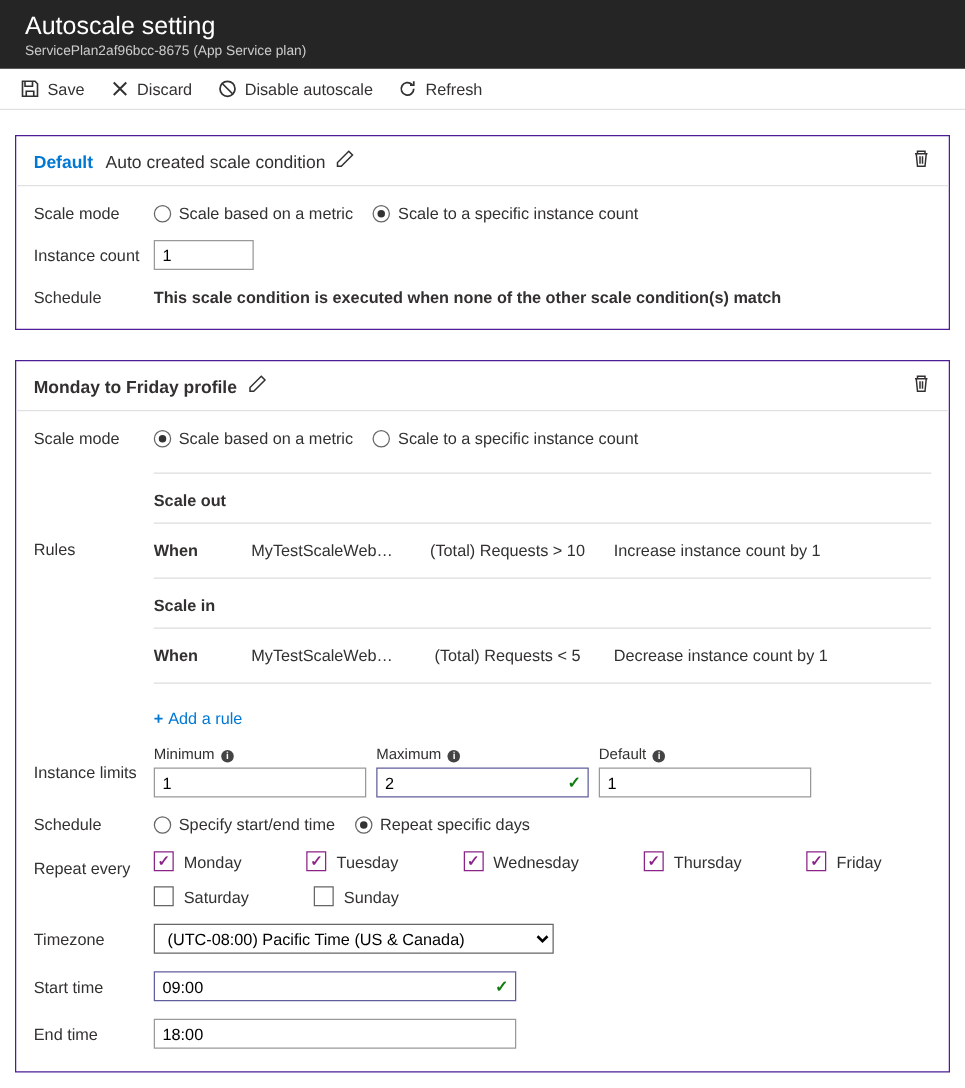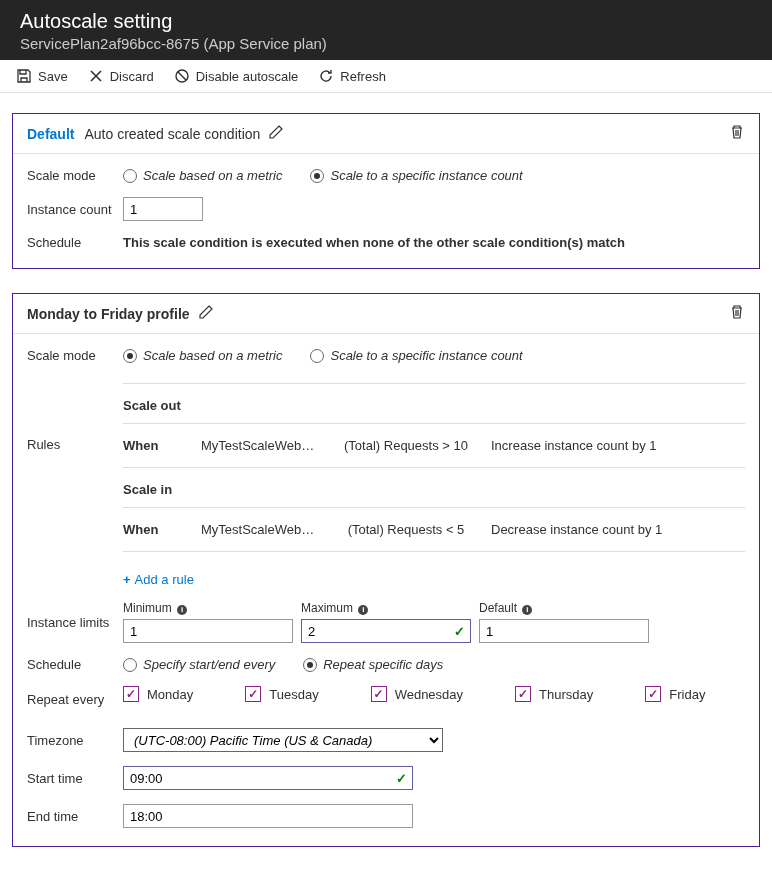--- a/index.html
+++ b/index.html
@@ -1,42 +1,42 @@
 <!DOCTYPE html>
 <html><head>
 <meta charset="utf-8">
 <style>
   * { box-sizing: border-box; margin: 0; padding: 0; }
   body { font-family: "Segoe UI", Arial, sans-serif; font-size: 13px; color: #323130; background: #fff; }
   .header { background: #252525; color: #fff; padding: 10px 20px 8px; }
   .header-title { font-size: 20px; font-weight: 300; }
-  .header-sub { font-size: 15px; color: #ccc; margin-top: 2px; }
+  .header-sub { font-size: 11px; color: #ccc; margin-top: 2px; }
   .toolbar { border-bottom: 1px solid #e1e1e1; padding: 8px 16px; display: flex; gap: 20px; align-items: center; }
   .toolbar-btn { display: flex; align-items: center; gap: 6px; cursor: pointer; font-size: 13px; }
   .content { padding: 20px 12px; }
   .panel { border: 1px solid #4c1d95; margin-bottom: 24px; background: #fff; }
   .panel-header { display: flex; align-items: center; padding: 10px 14px; border-bottom: 1px solid #e1e1e1; }
   .panel-title { font-weight: 600; font-size: 14px; }
   .panel-title.blue { color: #0078d4; }
   .panel-sub { margin-left: 10px; font-size: 14px; color: #323130; }
   .panel-header .trash { margin-left: auto; cursor: pointer; }
   .panel-body { padding: 14px 14px 18px; }
   .row { display: flex; align-items: center; margin-bottom: 14px; }
   .row.top { align-items: flex-start; }
   .label-col { width: 96px; flex-shrink: 0; font-size: 13px; }
   .content-col { flex: 1; }
-  .radio-group { display: flex; gap: 28px; align-items: center; font-style: italic; }
+  .radio-group { display: flex; gap: 16px; align-items: center; }
   .radio-opt { display: flex; align-items: center; gap: 6px; cursor: pointer; font-size: 13px; }
   .radio { width: 14px; height: 14px; border: 1px solid #666; border-radius: 50%; display: inline-flex; align-items: center; justify-content: center; background:#fff; }
   .radio.checked::after { content: ""; width: 6px; height: 6px; background: #333; border-radius: 50%; }
   input.text { border: 1px solid #999; padding: 4px 6px; font-size: 13px; height: 24px; }
   input.text.w80 { width: 80px; }
   input.text.w170 { width: 170px; }
   input.text.w290 { width: 290px; }
-  select.text { border: 1px solid #666; padding: 3px 6px; font-size: 13px; height: 24px; width: 320px; background:#fff;font-style:italic; }
+  select.text { border: 1px solid #666; padding: 3px 6px; font-size: 13px; height: 24px; width: 320px; background:#fff; }
   .bold { font-weight: 600; }
   .rules-table { width: 100%; }
   .rules-hr { border: none; border-top: 1px solid #ddd; margin: 6px 0; width: 100%; }
   .rule-heading { font-weight: 600; padding: 8px 0 4px; }
   .rule-row { display: flex; padding: 8px 0; font-size: 13px; }
   .rule-row > div:nth-child(1){ width: 78px; font-weight:600; }
   .rule-row > div:nth-child(2){ width: 120px; overflow:hidden; white-space:nowrap; text-overflow:ellipsis; }
   .rule-row > div:nth-child(3){ width: 170px; text-align: center; }
   .rule-row > div:nth-child(4){ flex:1; }
   .add-rule { color: #0078d4; cursor: pointer; font-size: 13px; margin-top: 14px; display:inline-flex; align-items:center; gap:4px; font-weight:500; }
@@ -213,21 +213,21 @@
             <input class="text w170" value="1" style="">
           </div>
         </div>
       </div>
 
       <div class="row">
         <div class="label-col">Schedule</div>
         <div class="content-col radio-group">
           <div class="radio-opt">
             <span class="radio"></span>
-            <span>Specify start/end every</span>
+            <span>Specify start/end time</span>
           </div>
           <div class="radio-opt">
             <span class="radio checked"></span>
             <span>Repeat specific days</span>
           </div>
         </div>
       </div>
 
       <div class="row top">
         <div class="label-col" style="padding-top:6px">Repeat every</div>
@@ -245,20 +245,30 @@
                 <span class="chk checked"></span>
                 <span>Wednesday</span>
               </div>
             <div class="day-opt">
                 <span class="chk checked"></span>
                 <span>Thursday</span>
               </div>
             <div class="day-opt">
                 <span class="chk checked"></span>
                 <span>Friday</span>
+              </div>
+          </div>
+          <div class="days">
+            <div class="day-opt">
+                <span class="chk"></span>
+                <span>Saturday</span>
+              </div>
+            <div class="day-opt">
+                <span class="chk"></span>
+                <span>Sunday</span>
               </div>
           </div>
         </div>
       </div>
 
       <div class="row">
         <div class="label-col">Timezone</div>
         <div class="content-col">
           <select class="text">
             <option>(UTC-08:00) Pacific Time (US &amp; Canada)</option>

